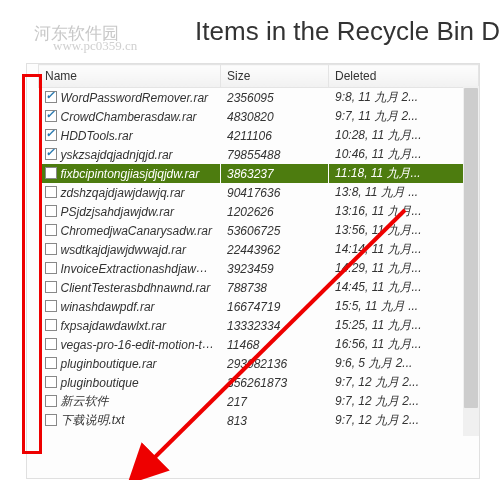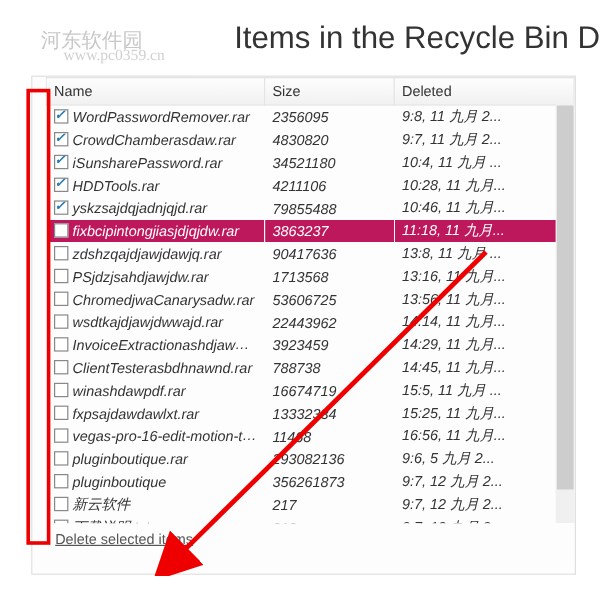--- a/index.html
+++ b/index.html
@@ -7,21 +7,21 @@
 .watermark { position: absolute; top: 22px; left: 10px; font-size: 17px; color: #c8c8c8; font-family: SimSun, serif; z-index: 0; margin-left: 24px; }
 .watermark2 { position: absolute; top: 38px; left: 53px; font-size: 13px; color: #d0d0d0; font-family: SimSun, serif; z-index: 0; }
 .title { font-size: 26px; font-weight: 300; color: #333; padding: 16px 0 8px 32px; position: relative; z-index: 1; text-align: right; }
 .panel { margin: 8px 20px 0 26px; border: 1px solid #e0e0e0; background: #fdfdfd; height: 416px; position: relative; padding-left: 11px; }
 .table-wrap { height: 372px; overflow: hidden; position: relative; }
 table { width: 100%; border-collapse: collapse; table-layout: fixed; }
 thead th { text-align: left; font-weight: 400; font-size: 12px; padding: 4px 6px; border: 1px solid #e4e4e4; background: linear-gradient(#fdfdfd, #f1f1f1); color: #333; }
 thead th:first-child { width: 182px; }
 thead th:nth-child(2) { width: 108px; }
 tbody td { font-size: 12px; padding: 1px 6px; color: #333; white-space: nowrap; overflow: hidden; text-overflow: ellipsis; border-right: 1px solid transparent; height: 18px; font-style: italic; }
-tbody tr.selected td { background: #be185d; color: #fff; }
+tbody tr.selected td { background: #4d7c0f; color: #fff; }
 .chk { display: inline-block; width: 12px; height: 12px; border: 1px solid #888; background: #fff; vertical-align: middle; margin-right: 4px; position: relative; top: -1px; }
 .chk.checked::after { content: "✓"; position: absolute; top: -3px; left: 0; font-size: 11px; color: #2a7ab0; font-weight: bold; }
 .filename { display: inline; vertical-align: middle; }
 .scrollbar { position: absolute; right: 0; top: 22px; bottom: 0; width: 16px; background: #f0f0f0; }
 .scrollthumb { width: 14px; height: 320px; background: #cdcdcd; margin: 2px auto 0; border-radius: 1px; }
 .link-row { padding: 4px 8px; }
 .link { font-size: 12px; color: #555; text-decoration: underline; cursor: pointer; }
 
 
 .redbox { position: absolute; border: 3px solid #e00; z-index: 5; pointer-events: none; }
@@ -51,25 +51,20 @@
             <td><span class="chk checked"></span><span class="filename">WordPasswordRemover.rar</span></td>
             <td>2356095</td>
             <td>9:8, 11 九月 2...</td>
           </tr>
           <tr>
             <td><span class="chk checked"></span><span class="filename">CrowdChamberasdaw.rar</span></td>
             <td>4830820</td>
             <td>9:7, 11 九月 2...</td>
           </tr>
           <tr>
-            <td><span class="chk checked"></span><span class="filename">iSunsharePassword.rar</span></td>
-            <td>34521180</td>
-            <td>10:4, 11 九月 ...</td>
-          </tr>
-          <tr>
             <td><span class="chk checked"></span><span class="filename">HDDTools.rar</span></td>
             <td>4211106</td>
             <td>10:28, 11 九月...</td>
           </tr>
           <tr>
             <td><span class="chk checked"></span><span class="filename">yskzsajdqjadnjqjd.rar</span></td>
             <td>79855488</td>
             <td>10:46, 11 九月...</td>
           </tr>
           <tr class="selected">
@@ -77,21 +72,21 @@
             <td>3863237</td>
             <td>11:18, 11 九月...</td>
           </tr>
           <tr>
             <td><span class="chk"></span><span class="filename">zdshzqajdjawjdawjq.rar</span></td>
             <td>90417636</td>
             <td>13:8, 11 九月 ...</td>
           </tr>
           <tr>
             <td><span class="chk"></span><span class="filename">PSjdzjsahdjawjdw.rar</span></td>
-            <td>1713568</td>
+            <td>1202626</td>
             <td>13:16, 11 九月...</td>
           </tr>
           <tr>
             <td><span class="chk"></span><span class="filename">ChromedjwaCanarysadw.rar</span></td>
             <td>53606725</td>
             <td>13:56, 11 九月...</td>
           </tr>
           <tr>
             <td><span class="chk"></span><span class="filename">wsdtkajdjawjdwwajd.rar</span></td>
             <td>22443962</td>
@@ -141,23 +136,20 @@
             <td><span class="chk"></span><span class="filename">下载说明.txt</span></td>
             <td>813</td>
             <td>9:7, 12 九月 2...</td>
           </tr>
         </tbody>
     </table>
     <div class="scrollbar">
       <div class="scrollthumb"></div>
     </div>
   </div>
-  <div class="link-row">
-    <span class="link">Delete selected items</span>
-  </div>
 </div>
 
 <div class="redbox rb1"></div>
 <svg class="arrow-svg" viewBox="0 0 380 280">
   <defs>
     <marker id="ah" markerWidth="12" markerHeight="12" refX="2" refY="5" orient="auto">
       <path d="M0,0 L10,5 L0,10 Z" fill="#e00"></path>
     </marker>
   </defs>
   <line x1="355" y1="10" x2="100" y2="262" stroke="#e00" stroke-width="4" marker-end="url(#ah)"></line>

